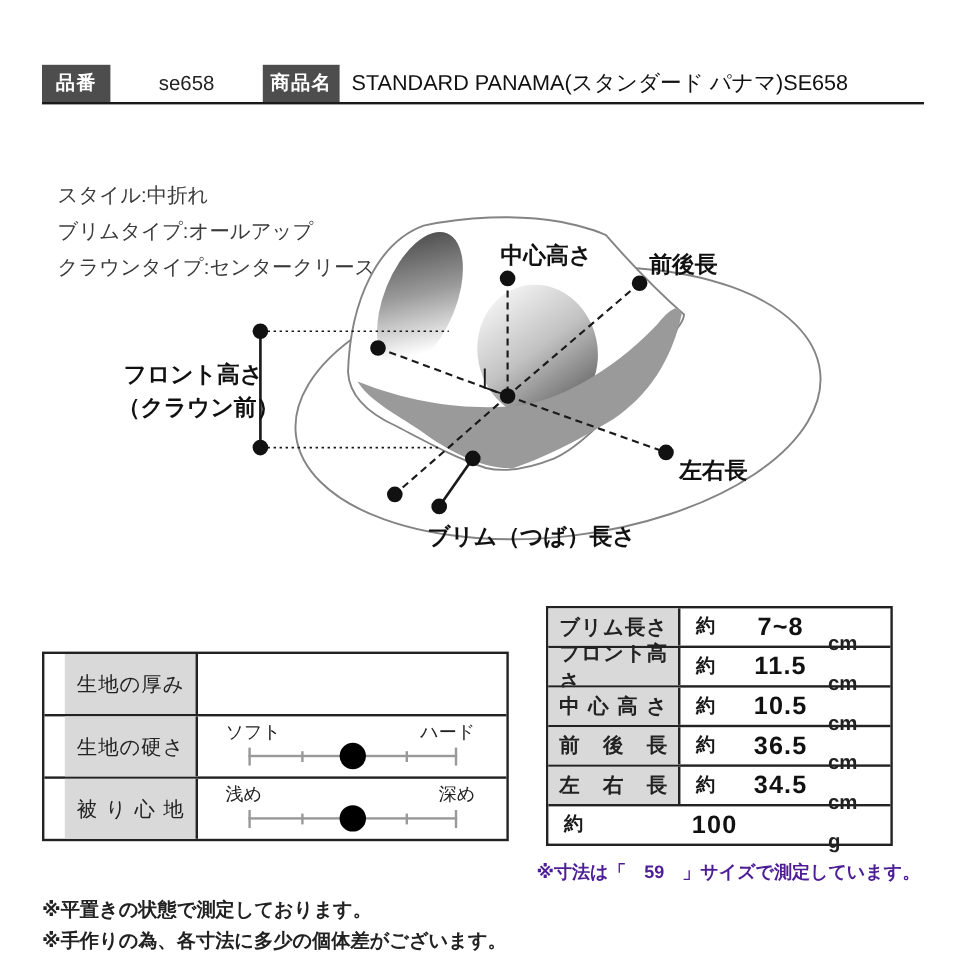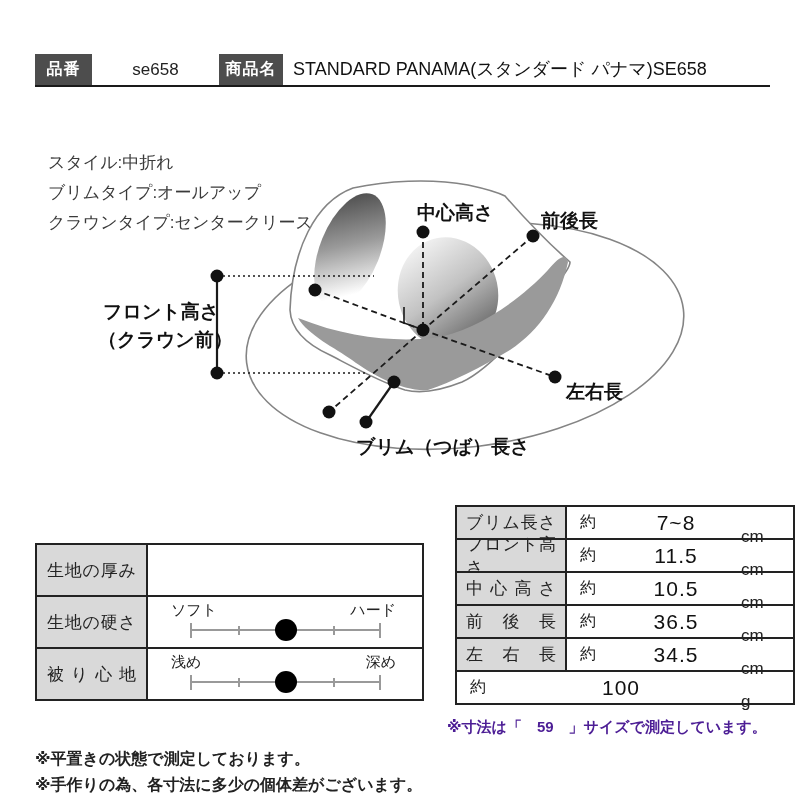--- a/index.html
+++ b/index.html
@@ -19,39 +19,39 @@
   
   .specs{position:absolute;left:48px;top:104px;font-size:17px;line-height:30px;color:#3a3a3a;margin-top:44px;}
 
   
   svg.diagram{position:absolute;left:0;top:0;pointer-events:none;}
   .dlabel{font-family:"Liberation Sans","DejaVu Sans",sans-serif;font-size:19px;font-weight:bold;fill:#111;}
 
   
   .feel-table{position:absolute;left:35px;top:543px;width:389px;height:158px;
               border:2px solid #222;box-sizing:border-box;display:flex;flex-direction:column;}
-  .feel-row{flex:1;display:flex;border-bottom:2px solid #222;}
+  .feel-row{flex:1;display:flex;border-bottom:2px solid #222;padding-left:17px;}
   .feel-row:last-child{border-bottom:none;}
   .feel-label{width:111px;background:#d9d9d9;border-right:2px solid #222;
               display:flex;align-items:center;font-size:17px;color:#222;padding:0 10px;box-sizing:border-box;}
   .feel-label span{width:100%;text-align:justify;text-align-last:justify;}
   .feel-slider{flex:1;position:relative;}
   .sl-left{position:absolute;left:23px;top:4px;font-size:15px;color:#222;}
   .sl-right{position:absolute;right:26px;top:4px;font-size:15px;color:#222;}
   .track{position:absolute;left:42px;right:41px;top:32px;height:2px;background:#999;}
   .tick{position:absolute;width:2px;background:#999;}
   .tick.end{height:15px;top:-6px;}
   .tick.mid{height:9px;top:-3px;}
   .t0{left:0;} .t25{left:25%;} .t50{left:50%;} .t75{left:75%;} .t100{right:0;}
   .slider-dot{position:absolute;width:22px;height:22px;border-radius:50%;background:#000;
               top:-10px;transform:translateX(-50%);left:50%;}
 
   
-  .size-table{position:absolute;left:455px;top:505px;width:340px;
-              border:2px solid #222;box-sizing:border-box;display:flex;flex-direction:column;}
+  .size-table{position:absolute;left:455px;top:505px;width:289px;
+              border:2px solid #222;box-sizing:border-box;display:flex;flex-direction:column;font-weight:bold;}
   .size-row{height:31px;display:flex;align-items:stretch;border-bottom:2px solid #222;}
   .size-row:last-child{border-bottom:none;}
   .size-label{width:110px;background:#d9d9d9;border-right:2px solid #222;
               display:flex;align-items:center;font-size:17px;color:#222;padding:0 9px;box-sizing:border-box;}
   .size-label span{width:100%;text-align:justify;text-align-last:justify;}
   .size-approx{width:44px;display:flex;align-items:center;padding-left:13px;font-size:16px;box-sizing:border-box;}
   .size-value{flex:1;display:flex;align-items:center;justify-content:center;font-size:21px;letter-spacing:1px;color:#111;}
   .size-unit{width:52px;display:flex;align-items:center;font-size:17px;color:#222;margin-top:28px;}
 
   

